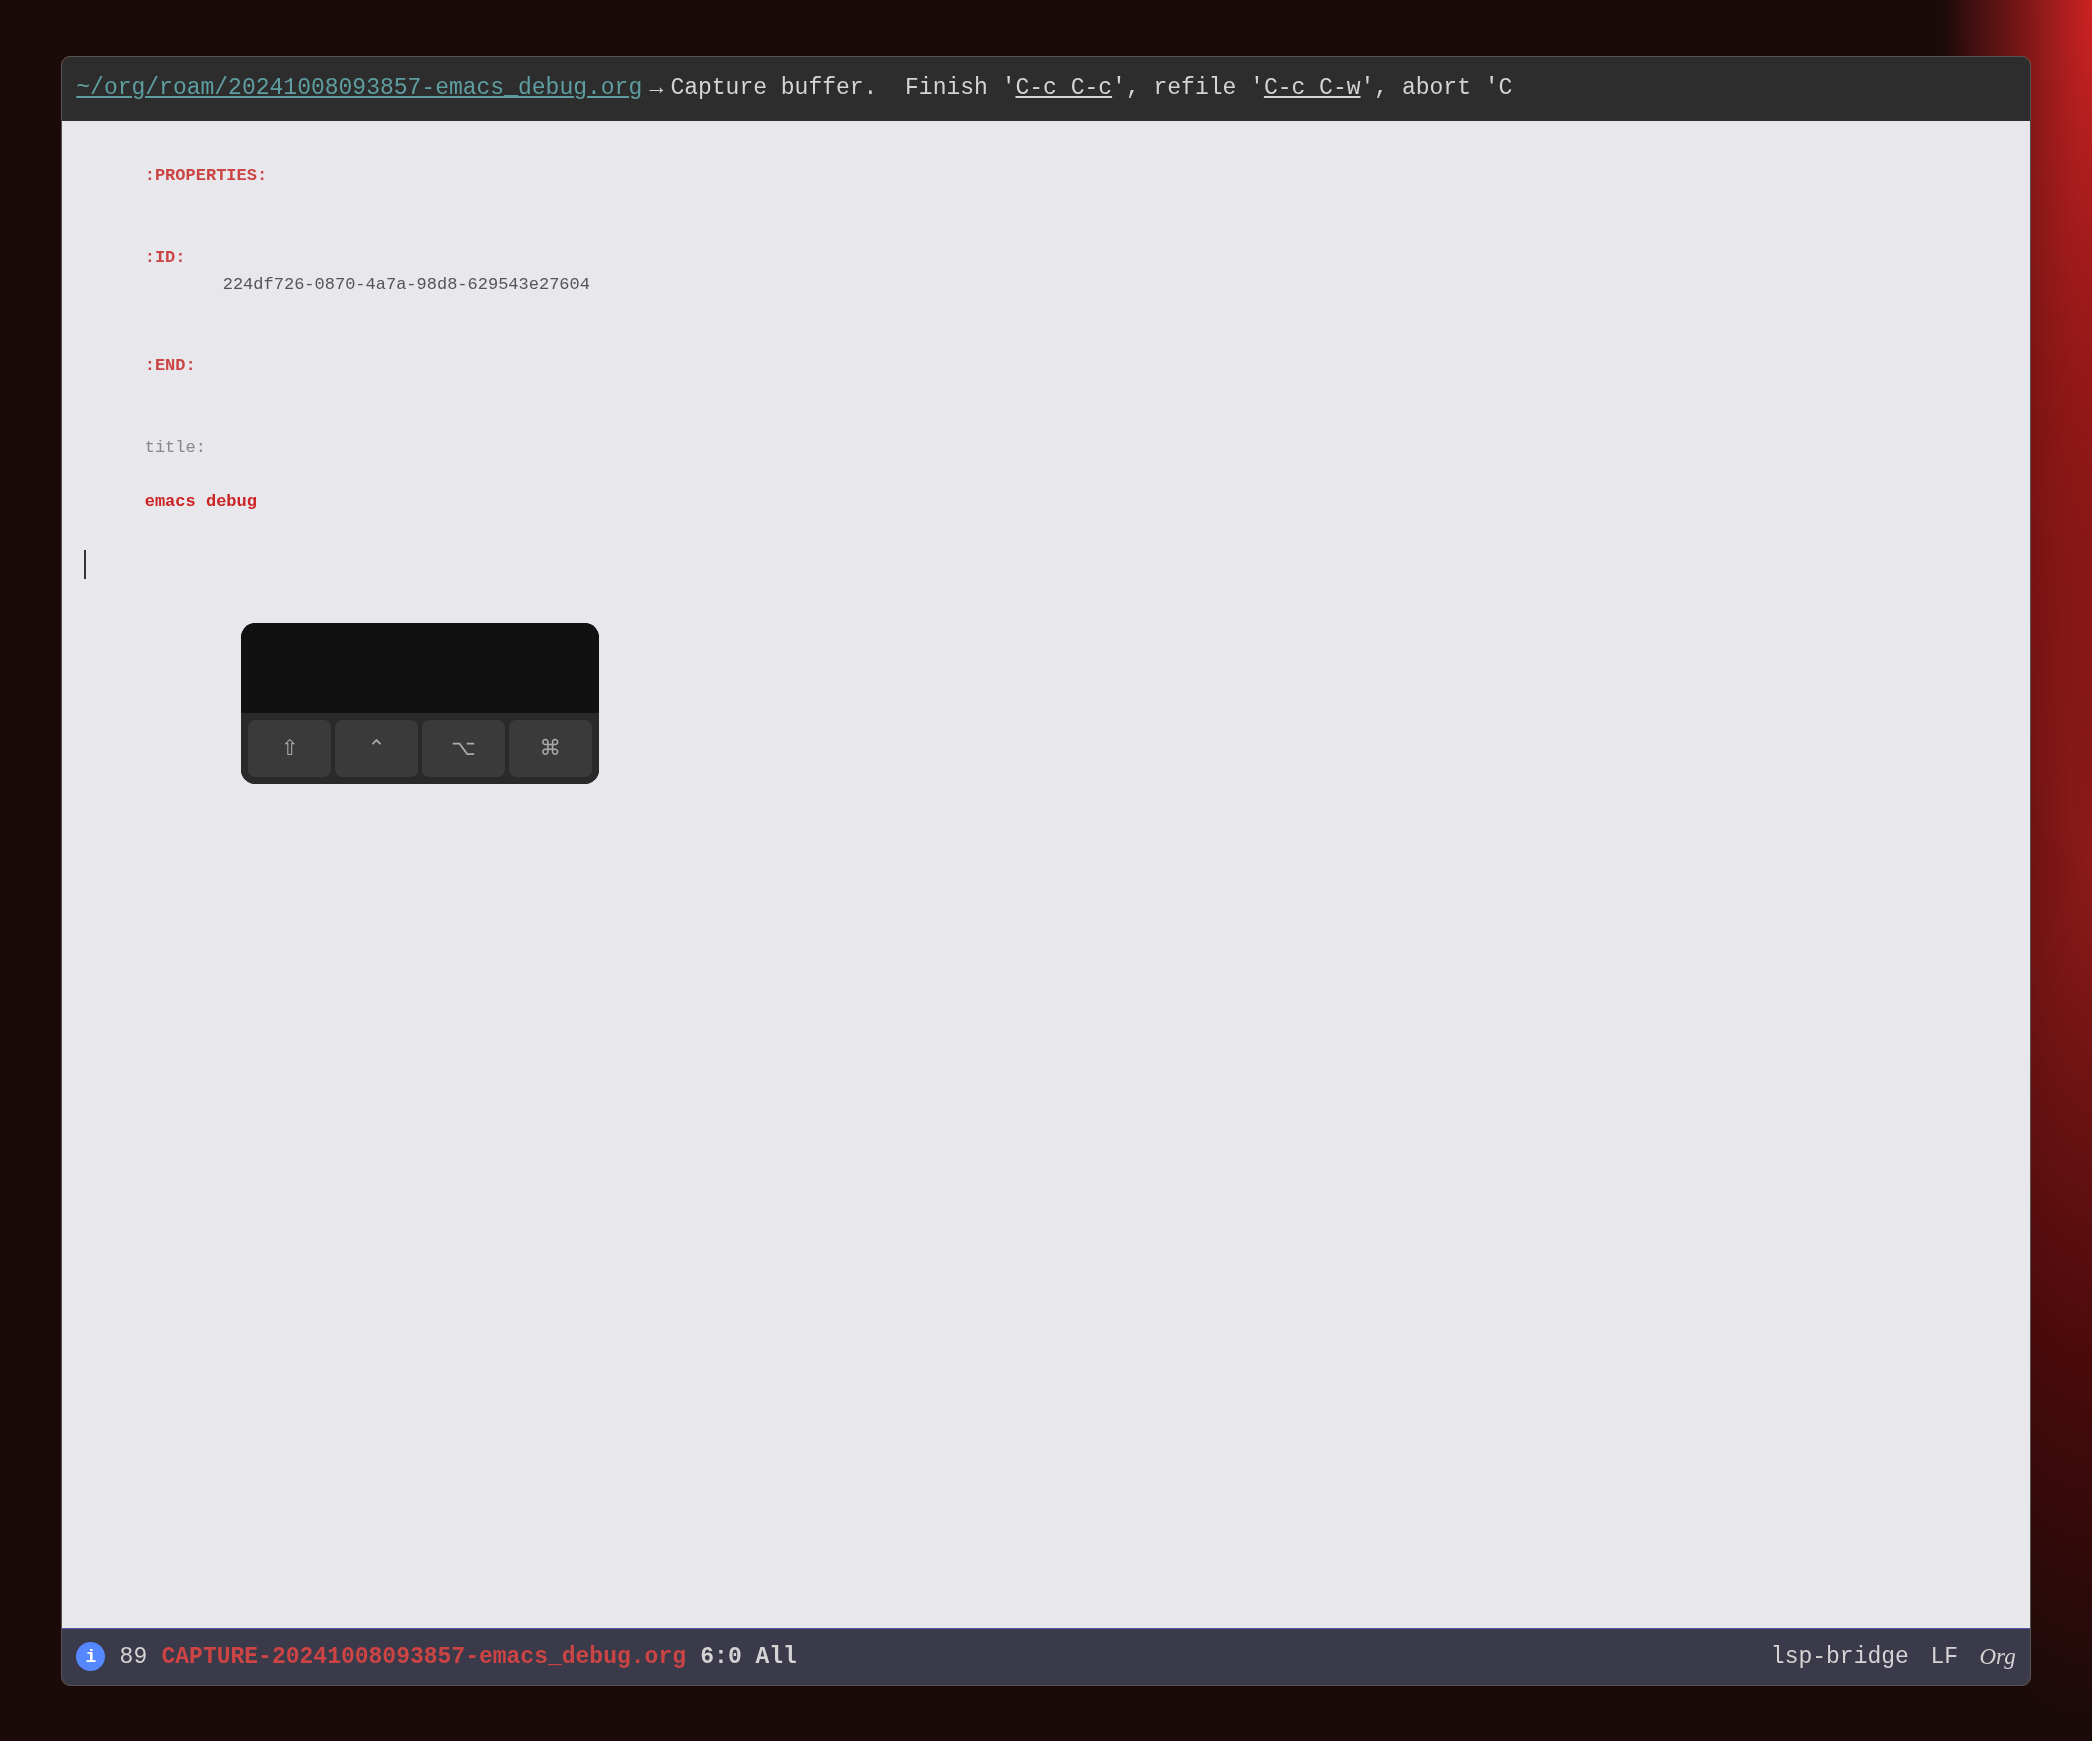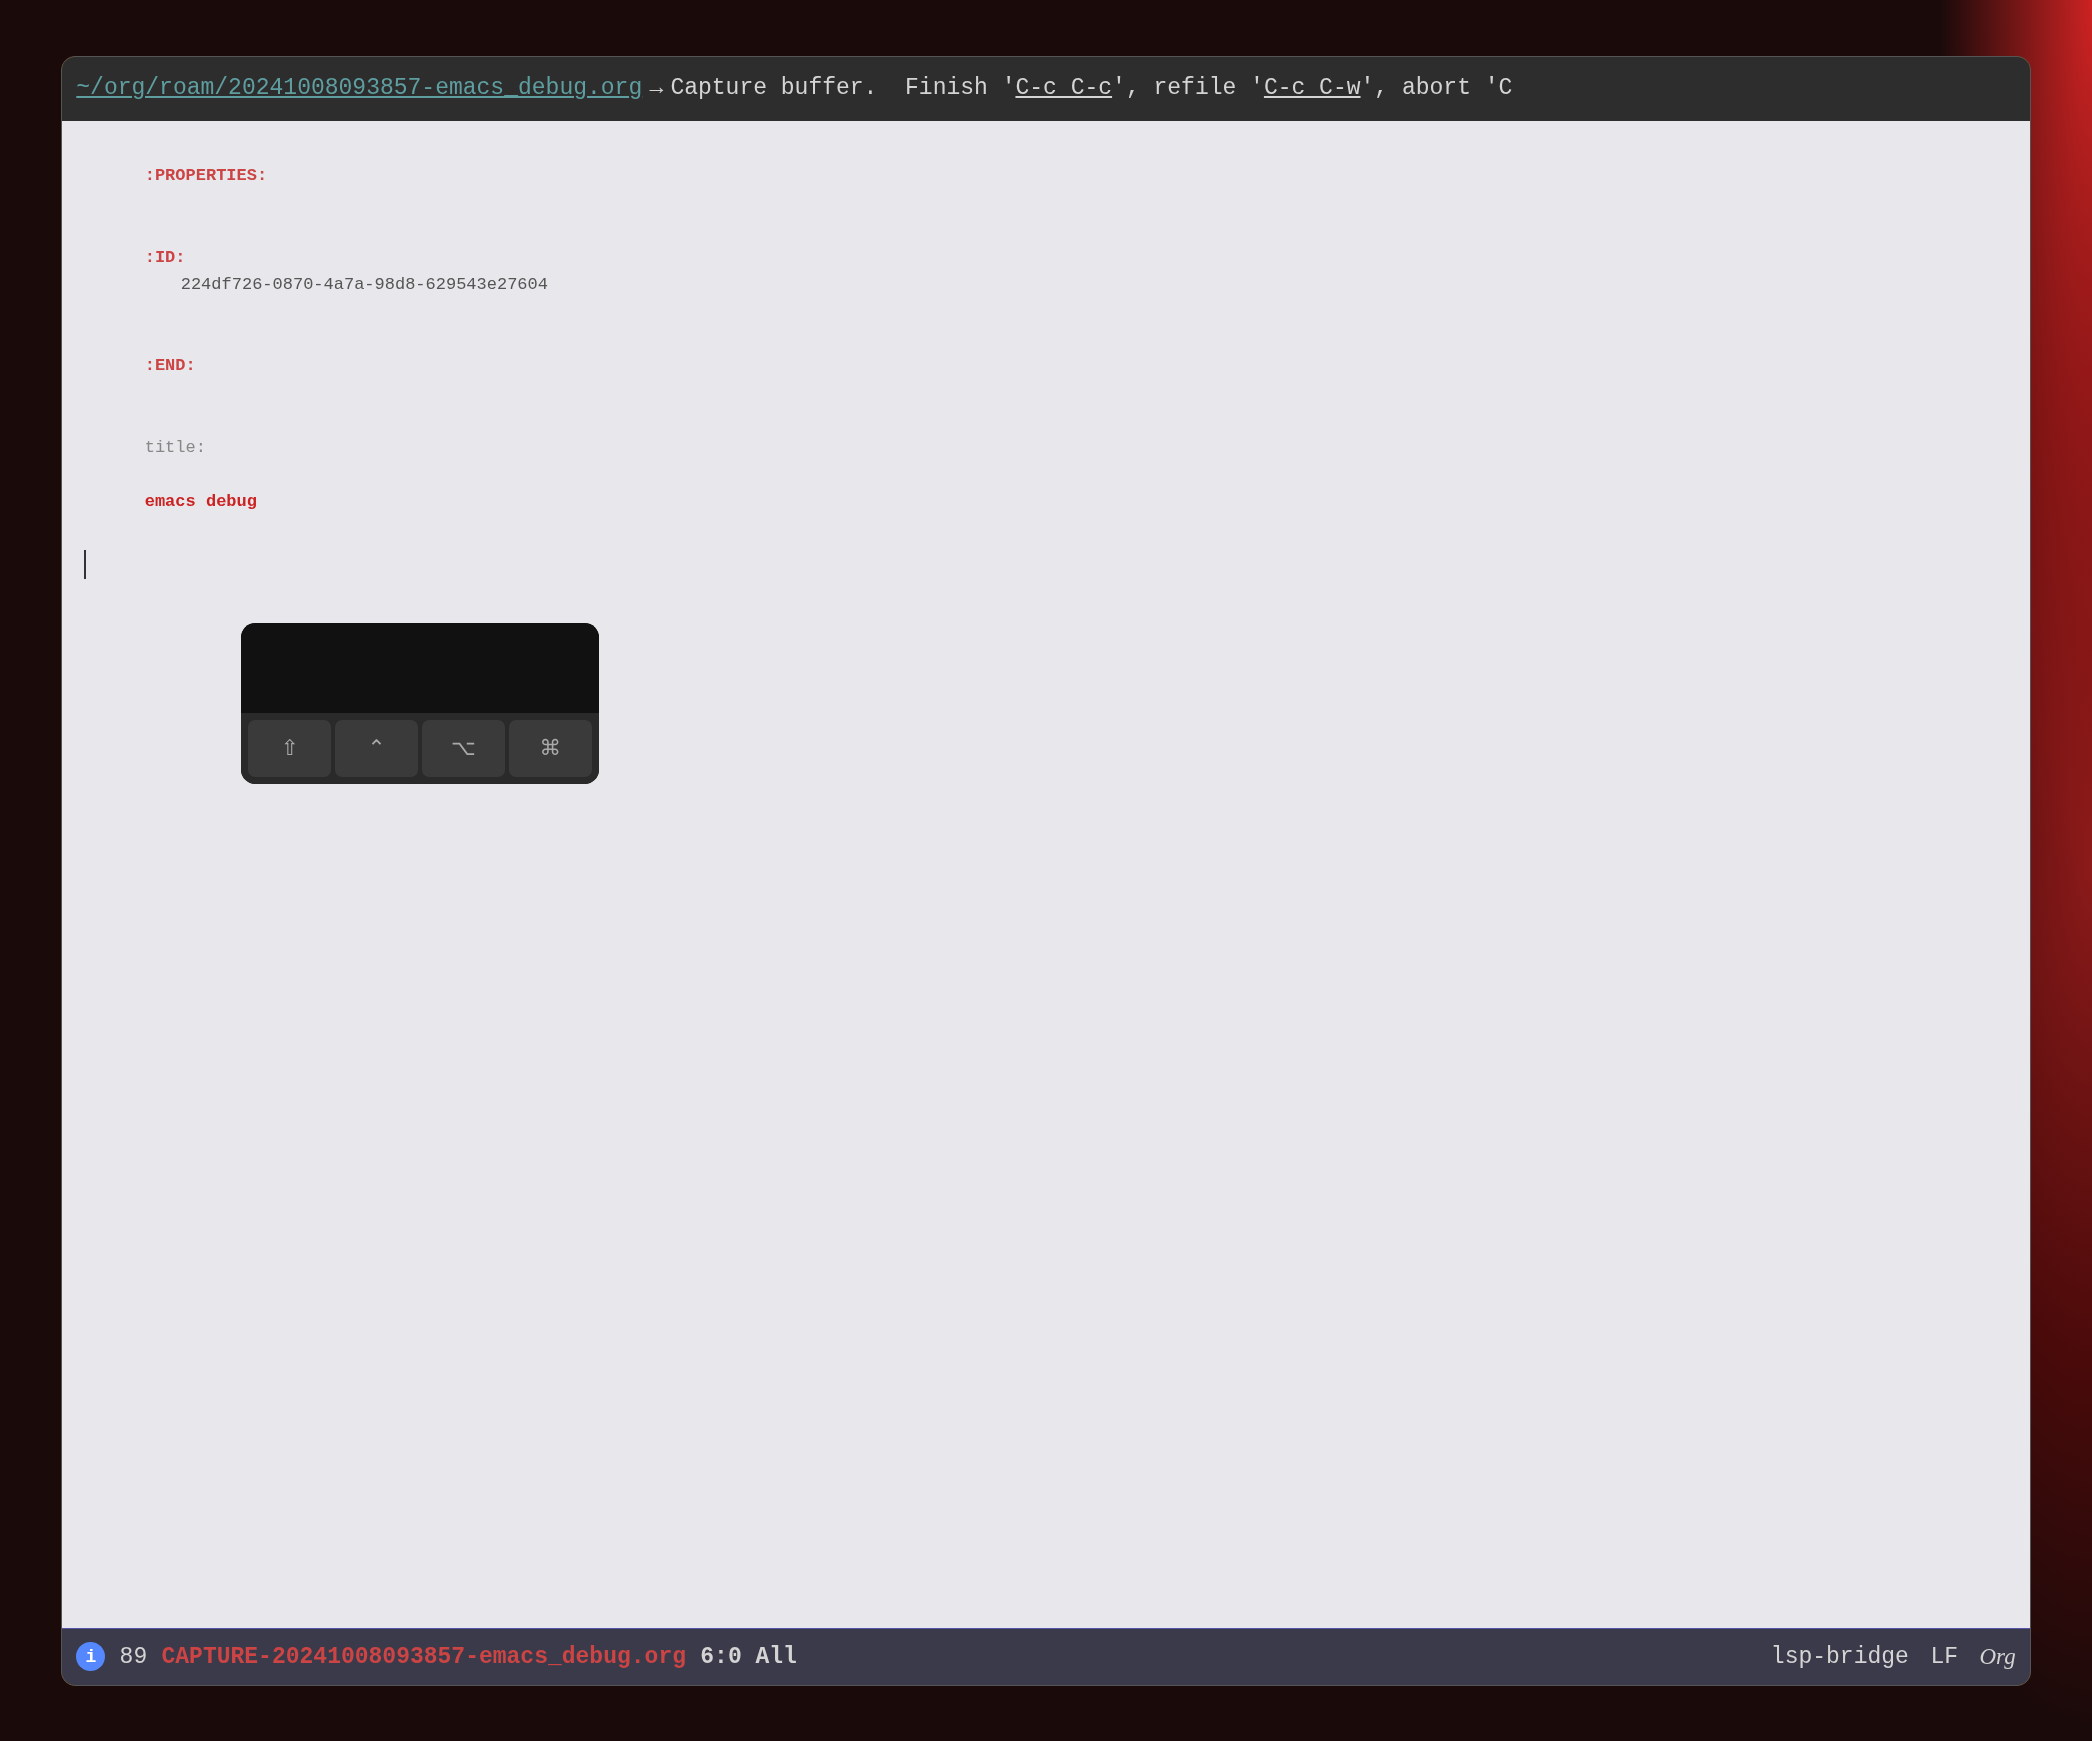--- a/index.html
+++ b/index.html
@@ -40,21 +40,21 @@
       background: radial-gradient(ellipse at right top, #cc2222 0%, transparent 60%);
       pointer-events: none;
     }
 
     
     .emacs-window {
       width: 1970px;
       height: 1630px;
       background: #a16207;
       border: 0.9px solid #555;
-      border-radius: 14px;
+      border-radius: 9px;
       display: flex;
       flex-direction: column;
       position: relative;
       overflow: hidden;
     }
 
     
     .header-bar {
       background: #2d2d2d;
       color: #d4d4d4;
@@ -114,21 +114,21 @@
       font-weight: bold;
     }
 
     .id-keyword {
       color: #cc4444;
       font-weight: bold;
     }
 
     .id-value {
       color: #555;
-      margin-left: 36px;
+      margin-left: 78px;
     }
 
     .end-keyword {
       color: #cc4444;
       font-weight: bold;
     }
 
     .title-label {
       color: #888;
     }

